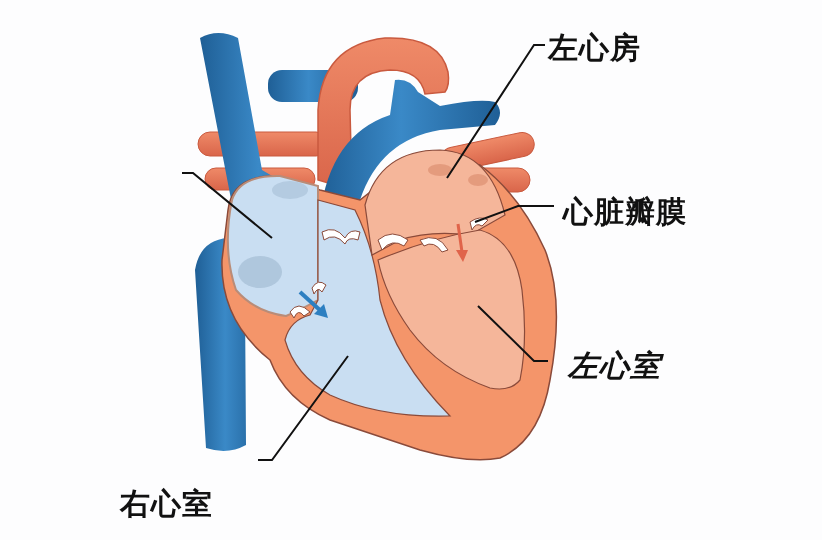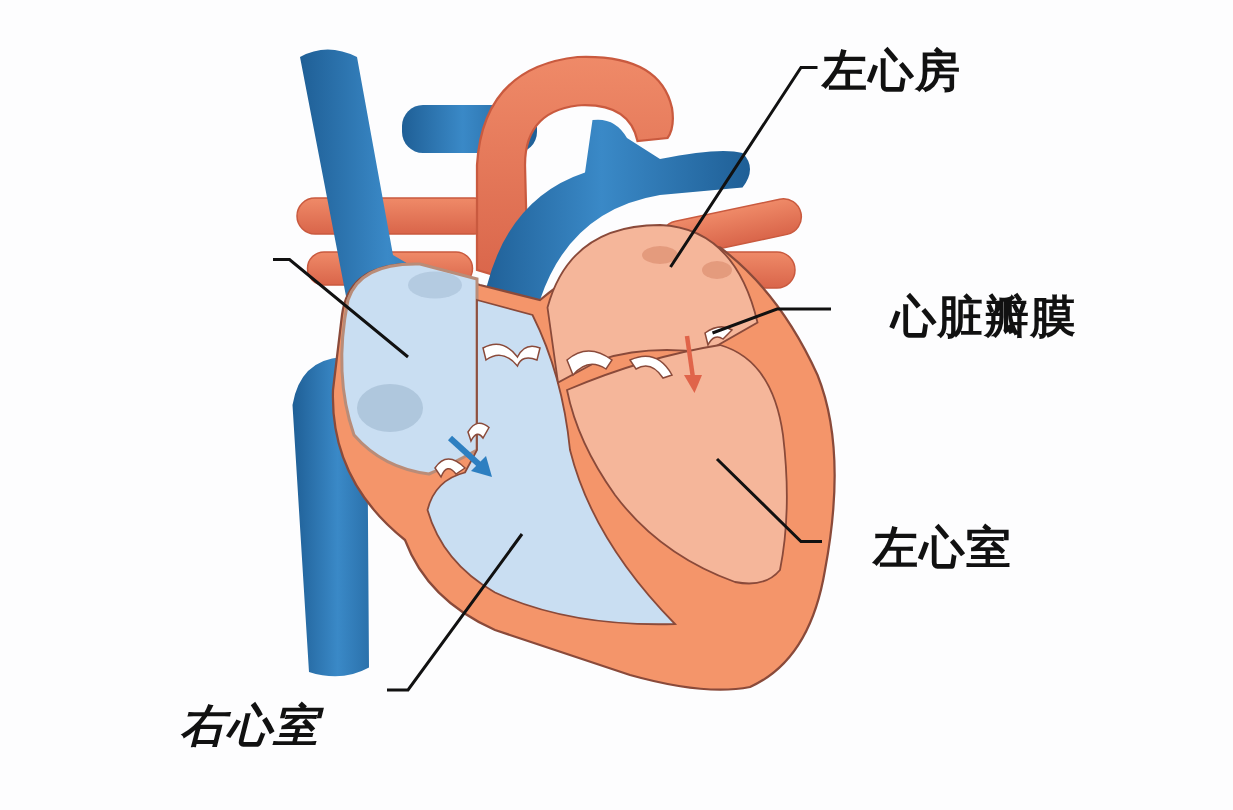--- a/index.html
+++ b/index.html
@@ -88,16 +88,16 @@
     <g fill="none" stroke="#111111" stroke-width="2">
       <polyline points="545,45 534,45 447,178"></polyline>
       <polyline points="182,173 193,173 272,238"></polyline>
       <polyline points="554,206 518,206 475,222"></polyline>
       <polyline points="548,361 534,361 478,306"></polyline>
       <polyline points="258,460 272,460 348,356"></polyline>
     </g>
   </svg>
 
   <div class="label" style="left:548px; top:33px;">左心房</div>
-  <div class="label" style="left:563px; top:197px;margin-left:31px;">心脏瓣膜</div>
-  <div class="label" style="left:582px; top:351px;">左心室</div>
-  <div class="label" style="left:120px; top:470px;font-style:italic;">右心室</div>
+  <div class="label" style="left:563px; top:197px;">心脏瓣膜</div>
+  <div class="label" style="left:568px; top:351px;font-style:italic;">左心室</div>
+  <div class="label" style="left:120px; top:489px;">右心室</div>
 </div>
 
 </body></html>

